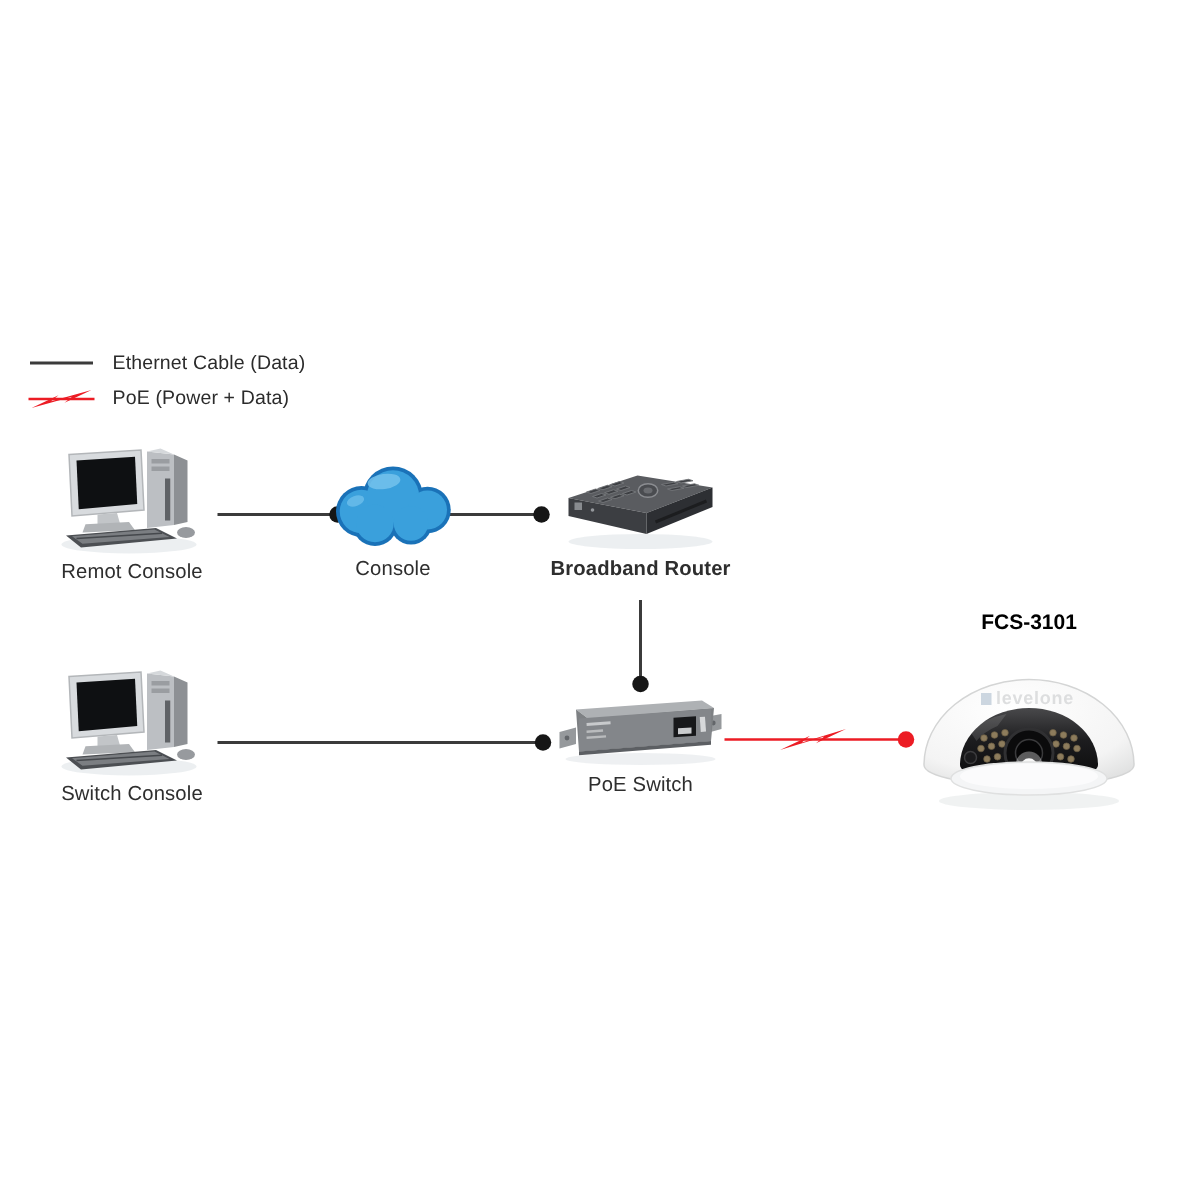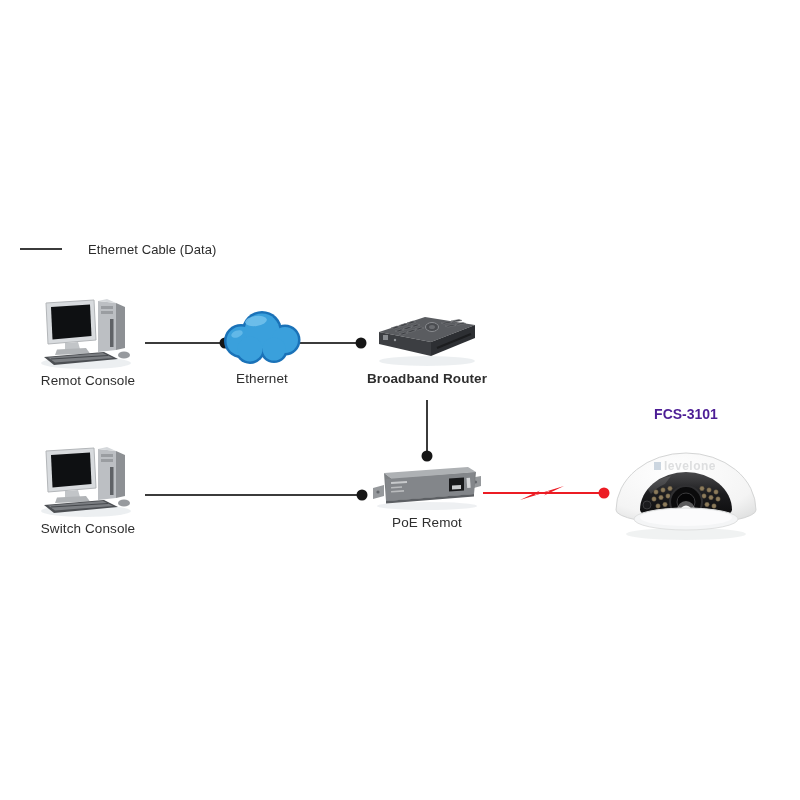--- a/index.html
+++ b/index.html
@@ -2,41 +2,48 @@
 <html><head>
 <meta charset="utf-8">
 <style>
   html,body{margin:0;padding:0;background:#ffffff;}
   #canvas{
     position:relative;width:800px;height:800px;background:#ffffff;overflow:hidden;
     font-family:"Liberation Sans",sans-serif;
   }
   
   .legend{position:absolute;left:18px;top:234px;}
-  .legend-row{display:flex;align-items:flex-end;gap:24px;height:23px;}
+  .legend-row{display:flex;align-items:flex-start;gap:11px;height:23px;}
   .legend-label{font-size:13px;color:#2b2b2b;letter-spacing:.1px;}
   
   .overlay{position:absolute;left:0;top:0;width:800px;height:800px;pointer-events:none;}
   
   .node{position:absolute;display:flex;flex-direction:column;align-items:center;}
   .node-label{font-size:13.5px;color:#2e2e2e;text-align:left;white-space:nowrap;margin-top:3px;letter-spacing:.1px;}
-  .node-title{font-size:14px;font-weight:bold;color:#4c1d95;text-align:center;white-space:nowrap;margin-bottom:4px;}
+  .node-title{font-size:14px;font-weight:bold;color:#000000;text-align:center;white-space:nowrap;margin-bottom:4px;}
 </style>
 </head>
 <body>
 
 <div id="canvas">
 
   <div class="legend">
     <div class="legend-row">
       <svg width="46" height="16" viewBox="0 0 46 16">
         <line x1="2" y1="8" x2="44" y2="8" stroke="#3b3b3b" stroke-width="2"></line>
       </svg>
       <span class="legend-label">Ethernet Cable (Data)</span>
     </div>
+    <div class="legend-row">
+      <svg width="46" height="18" viewBox="0 0 46 18">
+        <line x1="1" y1="9" x2="45" y2="9" stroke="#ec1c24" stroke-width="1.6"></line>
+        <path d="M3 15 L21 6.5 L16 10.5 L43 3 L25 11.5 L30 7.5 Z" fill="#ec1c24"></path>
+      </svg>
+      <span class="legend-label">PoE (Power + Data)</span>
+    </div>
   </div>
 
   <svg class="overlay" viewBox="0 0 800 800">
 
     <g>
       <line x1="145" y1="343" x2="225" y2="343" stroke="#3b3b3b" stroke-width="2"></line>
       <circle cx="225" cy="343" r="5.5" fill="#161616"></circle>
     </g>
 
     <g>
@@ -101,21 +108,21 @@
         <circle cx="27" cy="35" r="14.5"></circle>
         <circle cx="48" cy="25" r="17.5"></circle>
         <circle cx="71" cy="34" r="13"></circle>
         <circle cx="36" cy="43" r="12.5"></circle>
         <circle cx="60" cy="43" r="11.5"></circle>
       </g>
 
       <ellipse cx="42" cy="15" rx="11" ry="5" fill="#74c2ec" opacity="0.85" transform="rotate(-8 42 15)"></ellipse>
       <ellipse cx="23" cy="28" rx="6" ry="3.4" fill="#74c2ec" opacity="0.7" transform="rotate(-20 23 28)"></ellipse>
     </svg>
-    <div class="node-label">Ethernet</div>
+    <div class="node-label">Console</div>
   </div>
 
   <div class="node" style="left:372px;top:310px;width:110px;font-weight:bold;">
     <svg width="104" height="58" viewBox="0 0 104 58">
       <ellipse cx="52" cy="51" rx="48" ry="5" fill="#e0e4e7" opacity="0.6"></ellipse>
 
       <polygon points="4,22 50,7 100,15 56,32" fill="#5a5c60"></polygon>
 
       <polygon points="4,22 56,32 56,46 4,34" fill="#3c3e42"></polygon>
 
@@ -190,21 +197,21 @@
 
       <rect x="20" y="22" width="16" height="2" fill="#c8cacc" transform="rotate(-4 20 22)"></rect>
       <rect x="20" y="27" width="11" height="1.6" fill="#b9bbbd" transform="rotate(-4 20 27)"></rect>
       <rect x="20" y="31" width="13" height="1.6" fill="#b9bbbd" transform="rotate(-4 20 31)"></rect>
 
       <polygon points="78,18.5 93,17.5 93,30.5 78,31.5" fill="#17181a"></polygon>
       <polygon points="81,25.5 90,25 90,29 81,29.5" fill="#c9cbcd"></polygon>
 
       <rect x="95.5" y="18" width="3.5" height="10" fill="#d6d8da" transform="rotate(-4 95.5 18)"></rect>
     </svg>
-    <div class="node-label">PoE Remot</div>
+    <div class="node-label">PoE Switch</div>
   </div>
 
   <div class="node" style="left:610px;top:406px;width:152px;">
     <div class="node-title">FCS-3101</div>
     <svg width="150" height="118" viewBox="0 0 150 118">
       <defs>
         <radialGradient id="camWhite" cx="42%" cy="28%" r="85%">
           <stop offset="0%" stop-color="#ffffff"></stop>
           <stop offset="70%" stop-color="#f4f4f4"></stop>
           <stop offset="100%" stop-color="#dcdddd"></stop>

